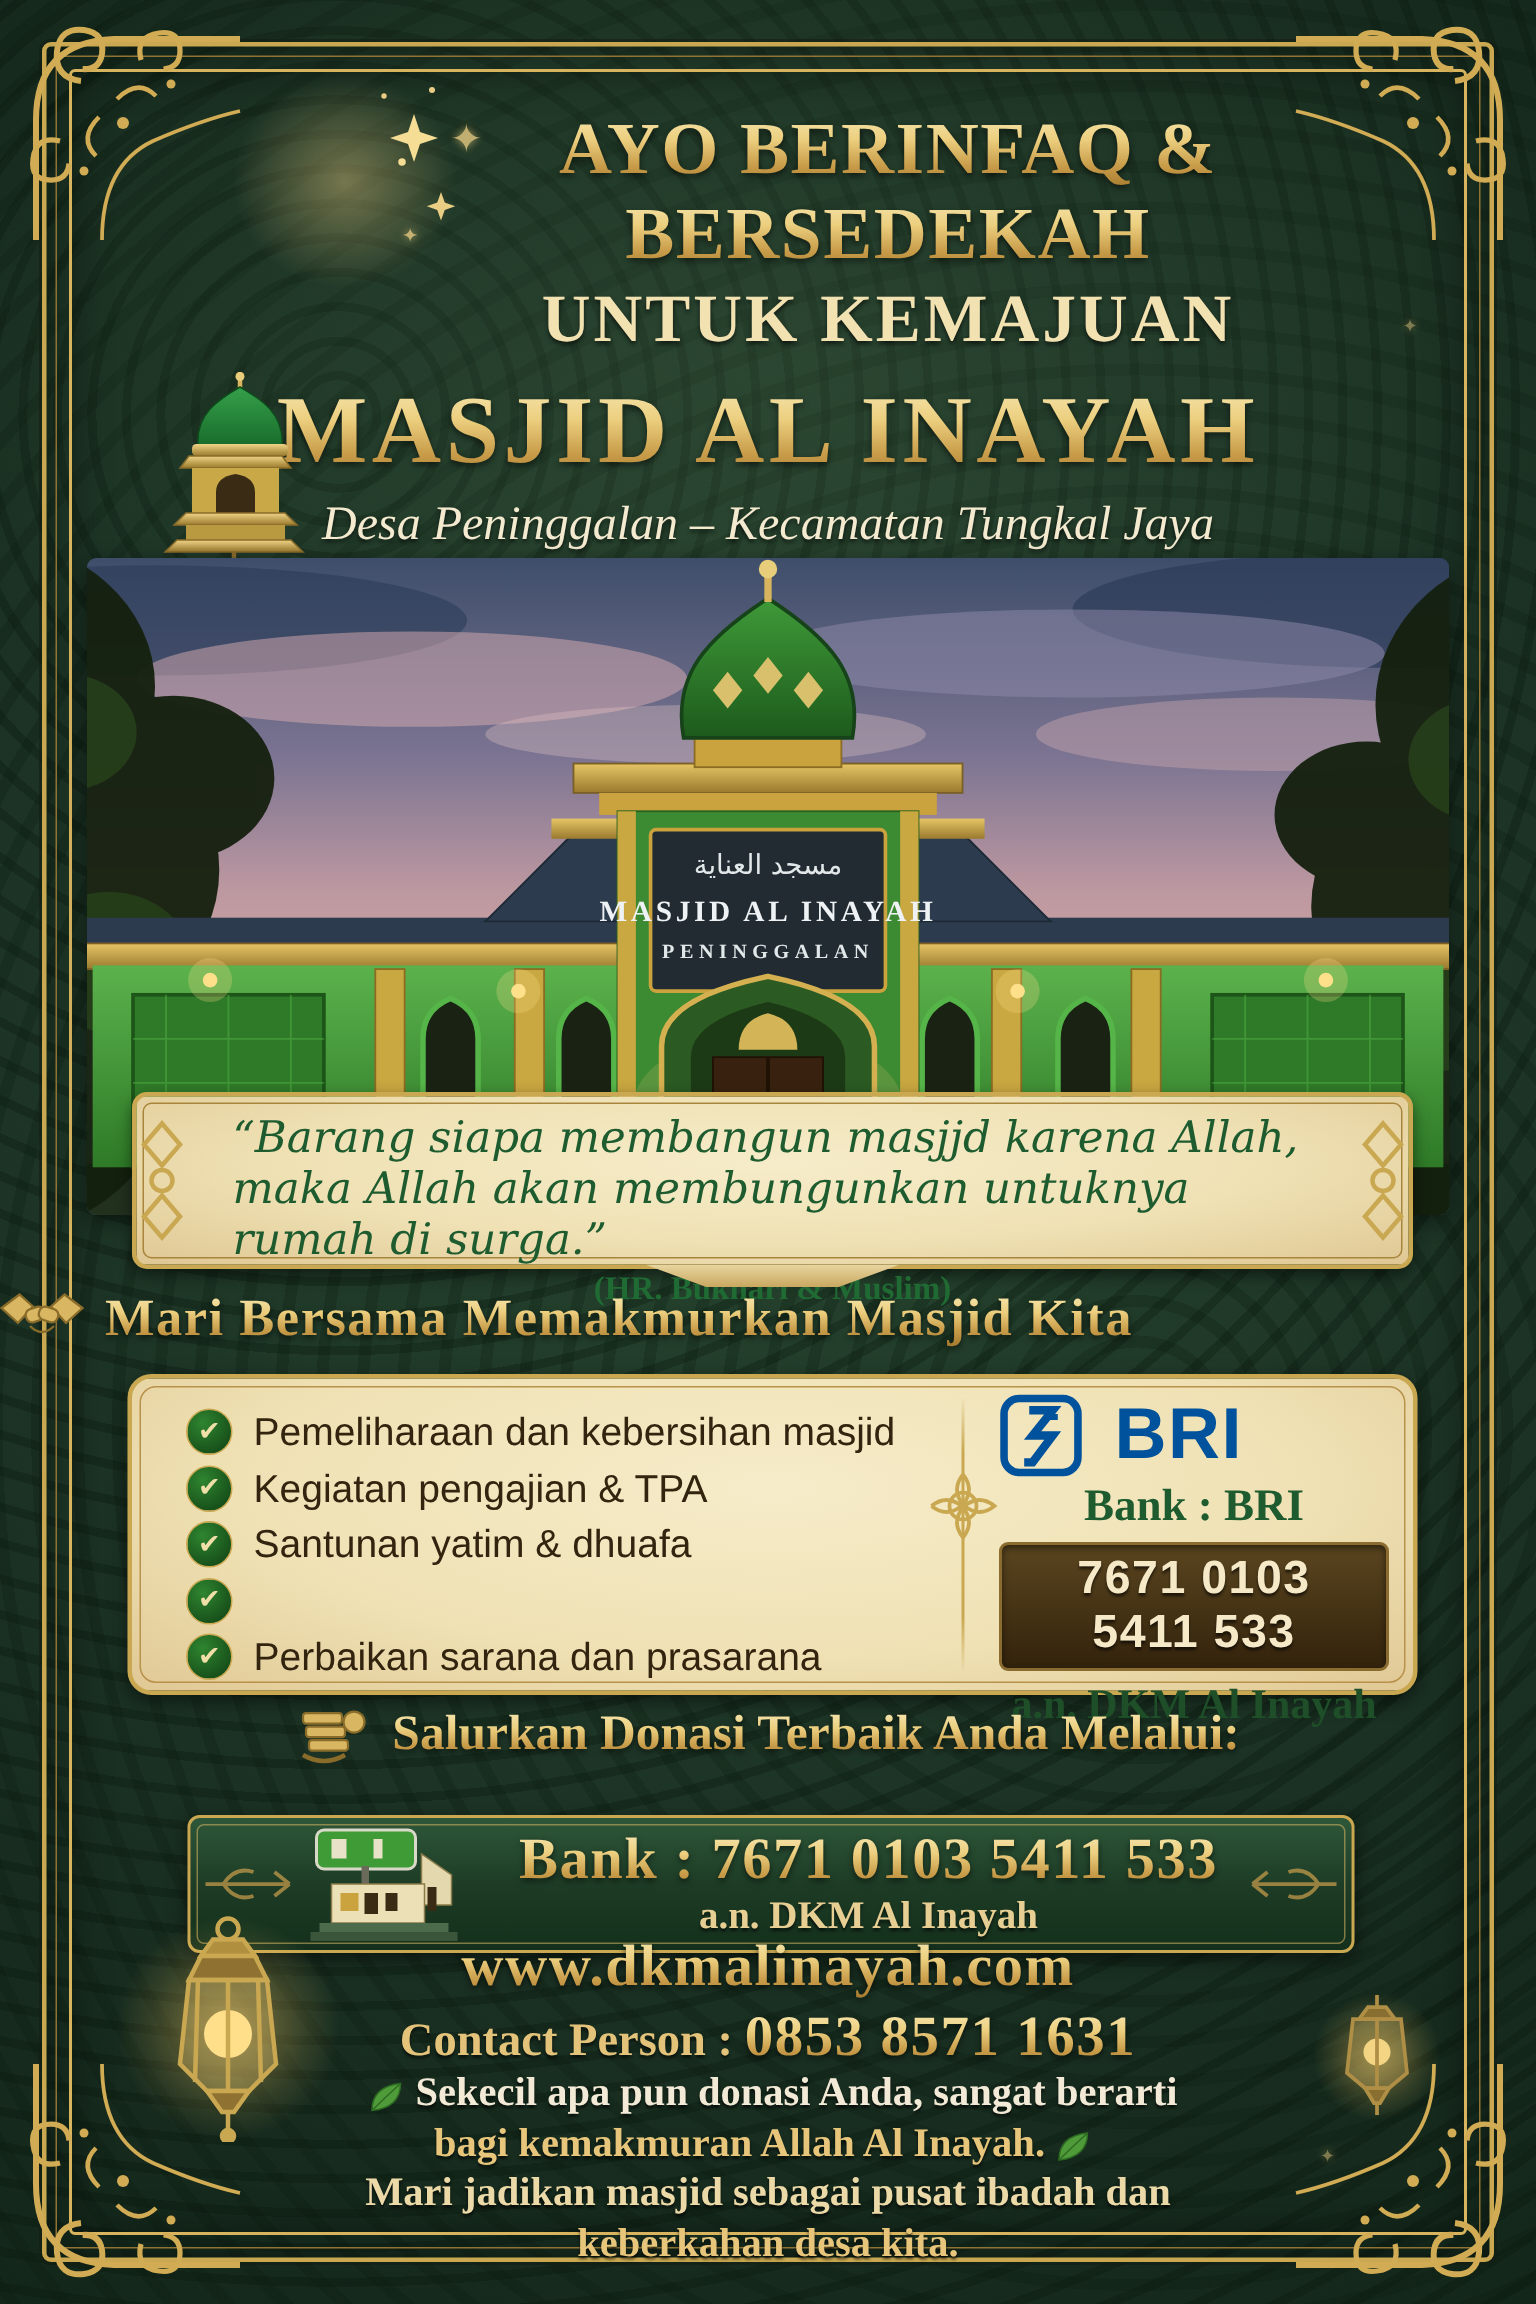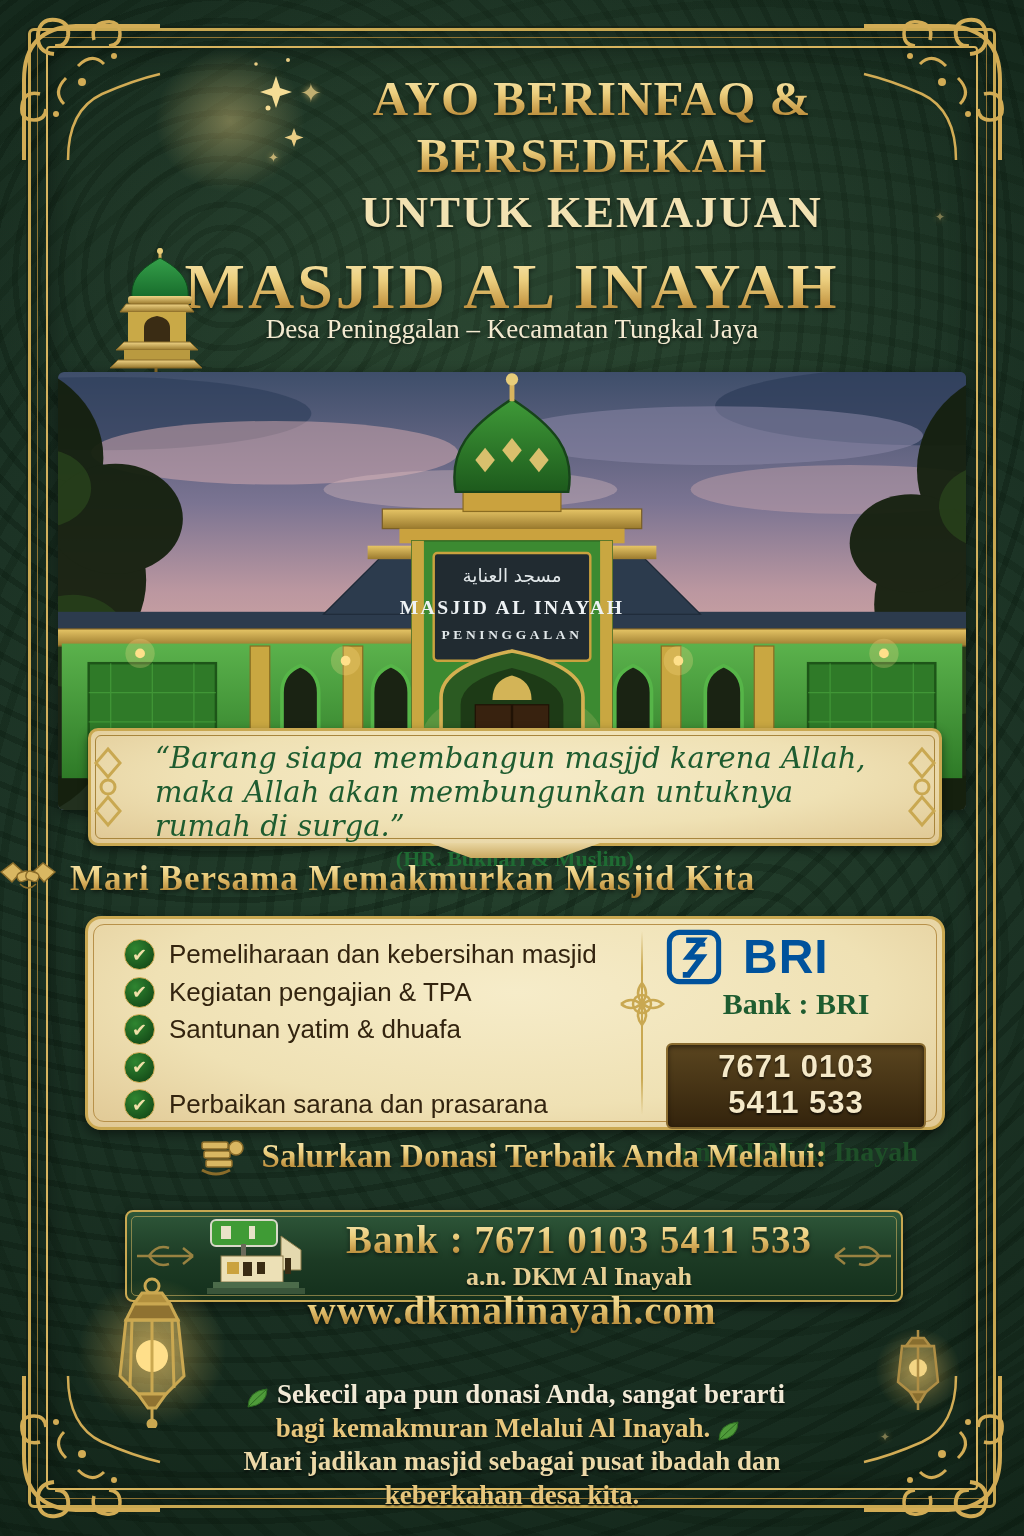--- a/index.html
+++ b/index.html
@@ -35,22 +35,22 @@
   
   .moon-wrap{position:absolute;left:150px;top:42px;width:170px;height:160px;}
   .moon-glow{position:absolute;left:-20px;top:-16px;width:200px;height:190px;
     background:radial-gradient(closest-side,rgba(255,222,140,.38),rgba(255,222,140,.10) 55%,transparent 75%);}
   .hdr-lines{position:absolute;left:230px;right:70px;top:70px;text-align:center;}
   .hdr-l1,.hdr-l2{font-size:49px;font-weight:bold;letter-spacing:1px;line-height:57px;}
   .hdr-l3{font-size:45px;font-weight:bold;color:#f2e2b2;letter-spacing:2px;line-height:56px;
     text-shadow:0 2px 3px rgba(0,0,0,.6);}
   .main-title{position:absolute;left:0;right:0;top:250px;text-align:center;
     font-size:64px;font-weight:bold;letter-spacing:3px;}
-  .subtitle{position:absolute;left:0;right:0;top:314px;text-align:center;font-size:27px;
-    color:#f3ead0;text-shadow:0 2px 3px rgba(0,0,0,.6);}
+  .subtitle{position:absolute;left:0;right:0;top:330px;text-align:center;font-size:32px;
+    color:#f3ead0;text-shadow:0 2px 3px rgba(0,0,0,.6);font-style:italic;}
   .minaret-icon{position:absolute;left:98px;top:246px;width:118px;height:128px;}
   
   .photo{position:absolute;left:58px;top:372px;width:908px;height:438px;border-radius:6px;
     overflow:hidden;box-shadow:inset 0 0 46px rgba(0,0,0,.55), 0 4px 14px rgba(0,0,0,.45);}
   .photo svg{display:block;width:100%;height:100%;}
   .sign-ar{font-family:"DejaVu Sans",sans-serif;font-size:15px;fill:#e2e8ea;}
   .sign-l1{font-family:"Liberation Serif",serif;font-weight:bold;font-size:16px;fill:#eef2f4;letter-spacing:2px;}
   .sign-l2{font-family:"Liberation Serif",serif;font-weight:bold;font-size:11px;fill:#e2e8ea;letter-spacing:3px;}
   
   .quote{position:absolute;left:88px;top:728px;width:848px;height:112px;border-radius:10px;
@@ -82,21 +82,21 @@
     color:#f0e0a8;font-size:18px;font-family:"DejaVu Sans",sans-serif;line-height:1;}
   .divider{position:absolute;left:553px;top:12px;bottom:12px;width:2px;
     background:linear-gradient(transparent,#c9a851 20%,#c9a851 80%,transparent);}
   .medallion{position:absolute;left:531px;top:62px;width:46px;height:46px;}
   .bank-col{position:absolute;left:578px;right:16px;top:10px;text-align:center;}
   .bri-row{display:flex;align-items:center;justify-content:flex-start;gap:21px;}
   .bri-mark{width:56px;height:56px;}
   .bri-word{font-family:"Liberation Sans",sans-serif;font-weight:bold;font-size:48px;color:#00529c;
     letter-spacing:1px;line-height:1;}
   .bank-label{margin-top:2px;font-size:30px;font-weight:bold;color:#1e5c30;}
-  .acct-box{display:inline-block;margin-top:22px;padding:4px 23px 6px;border-radius:6px;
+  .acct-box{display:inline-block;margin-top:7px;padding:4px 23px 6px;border-radius:6px;
     background:linear-gradient(#5a451f,#33230c);border:2px solid #8a6c30;
     font-family:"Liberation Sans",sans-serif;font-weight:bold;font-size:31px;letter-spacing:1px;
     color:#f5e9c8;text-shadow:0 2px 2px rgba(0,0,0,.6);box-shadow:inset 0 2px 5px rgba(0,0,0,.5);}
   .acct-name{margin-top:7px;font-size:28px;font-weight:bold;color:#1e4f28;}
   
   .don-hd{position:absolute;left:0;right:0;top:1136px;text-align:center;}
   .don-hd .txt{font-size:33px;font-weight:bold;vertical-align:middle;}
   .don-icon{display:inline-block;width:48px;height:40px;vertical-align:middle;margin-right:16px;}
   
   .banner{position:absolute;left:125px;top:1190px;width:774px;height:88px;border-radius:8px;
@@ -471,27 +471,30 @@
           <rect x="16" y="66" width="86" height="6" fill="#4c6b4a"></rect>
           <rect x="10" y="72" width="98" height="6" fill="#3a553a"></rect>
         </svg></div>
     <div class="banner-txt">
       <div class="banner-line1 gold-grad">Bank : 7671 0103 5411 533</div>
       <div class="banner-line2">a.n. DKM Al Inayah</div>
     </div>
   </div>
 
   <div class="website gold-grad">www.dkmalinayah.com</div>
+  <div class="contact">
+    <span class="lbl">Contact Person : </span><span class="num gold-grad">0853 8571 1631</span>
+  </div>
 
   <div class="footer">
     <div class="f1"><span class="leaf"><svg viewBox="0 0 26 24" fill="#4f9b3a" stroke="#2e6b22" stroke-width="1">
             <path d="M3,21 Q3,5 22,3 Q22,19 3,21 Z"></path>
             <path d="M3,21 Q12,12 22,3" fill="none"></path>
           </svg></span><span>Sekecil apa pun donasi Anda, sangat berarti</span></div>
-    <div class="f2"><span>bagi kemakmuran Melalui Al Inayah.</span><span class="leaf"><svg viewBox="0 0 26 24" fill="#4f9b3a" stroke="#2e6b22" stroke-width="1">
+    <div class="f2"><span>bagi kemakmuran Allah Al Inayah.</span><span class="leaf"><svg viewBox="0 0 26 24" fill="#4f9b3a" stroke="#2e6b22" stroke-width="1">
             <path d="M3,21 Q3,5 22,3 Q22,19 3,21 Z"></path>
             <path d="M3,21 Q12,12 22,3" fill="none"></path>
           </svg></span></div>
     <div class="f3"><span>Mari jadikan masjid sebagai pusat ibadah dan</span></div>
     <div class="f4"><span>keberkahan desa kita.</span></div>
   </div>
 
   <div class="lantern left">
     <div class="glow"></div>
     <svg viewBox="0 0 112 152" fill="none" stroke="#caa851" stroke-width="3">

